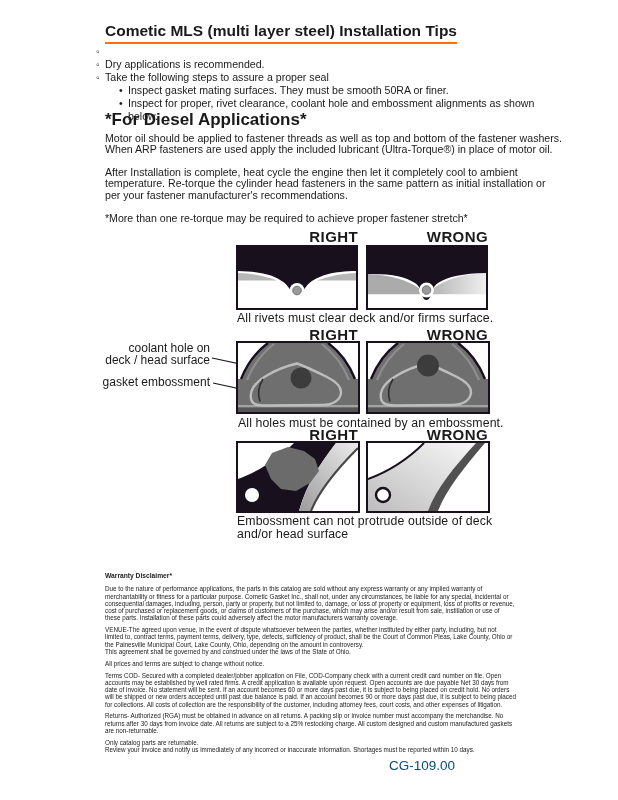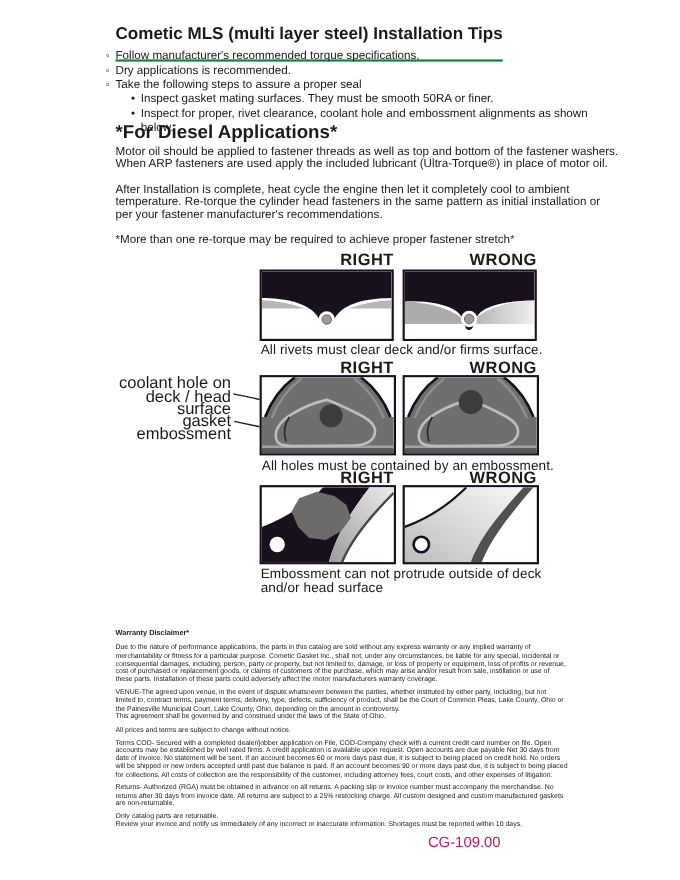--- a/index.html
+++ b/index.html
@@ -11,37 +11,37 @@
   }
   *{box-sizing:border-box;margin:0;padding:0}
   html,body{background:#fff}
   body{
     width:618px;height:800px;position:relative;overflow:hidden;
     font-family:"Liberation Sans",sans-serif;color:var(--ink,#1a1a1a);
   }
   .abs{position:absolute}
   
   .title{left:105px;top:22px;font-size:15.5px;font-weight:bold}
-  .title span{display:inline-block;border-bottom:2px solid #15803d;padding-bottom:14px}
+  .title span{display:inline-block;border-bottom:2px solid #f97316;padding-bottom:2px}
   .bullets{left:96px;top:45px;font-size:10.6px;line-height:13px;width:470px}
   .b-row{display:flex}
   .b-row .mk{width:9px;flex:none;text-align:left}
   .b-row.sub{margin-left:23px}
   .b-row.sub .mk{width:9px}
   
   .diesel{left:105px;top:114px;width:458px;font-size:10.6px;line-height:11.6px}
   .diesel h2{font-size:17px;font-weight:bold;margin-bottom:7px}
   .diesel p{margin-bottom:11px}
   .diesel p.last{margin-bottom:16px}
   
   .dlabel{width:122px;text-align:right;font-size:15px;font-weight:600;letter-spacing:.4px}
   .dbox{border:2px solid var(--dblack,#19101e);background:#fff}
   .dbox svg{display:block;width:100%;height:100%}
   .caption{font-size:12.3px;font-weight:500;line-height:12.5px;letter-spacing:.1px}
-  .sidelabel{width:112px;text-align:right;font-size:15px;line-height:11.5px}
+  .sidelabel{width:112px;text-align:right;font-size:12px;line-height:11.5px}
   
   .r1-label-right{left:236px;top:228px}
   .r1-label-wrong{left:366px;top:228px}
   .r1-box-right{left:236px;top:245px;width:122px;height:65px}
   .r1-box-wrong{left:366px;top:245px;width:122px;height:65px}
   .r1-caption{left:237px;top:312px}
   
   .r2-label-right{left:236px;top:326px}
   .r2-label-wrong{left:366px;top:326px}
   .r2-box-right{left:236px;top:341px;width:124px;height:73px}
@@ -54,31 +54,30 @@
   .r3-label-right{left:236px;top:426px}
   .r3-label-wrong{left:366px;top:426px}
   .r3-box-right{left:236px;top:441px;width:124px;height:72px}
   .r3-box-wrong{left:366px;top:441px;width:124px;height:72px}
   .r3-caption{left:237px;top:515px;width:260px}
   
   .disclaimer{left:105px;top:572px;width:411px;font-size:6.3px;line-height:7.25px;color:#222}
   .disclaimer h3{font-size:6.7px;font-weight:bold;margin-bottom:6px}
   .disclaimer p{margin-bottom:4.6px}
   .disclaimer p.tight{margin-bottom:0}
-  .docnum{left:389px;top:758px;font-size:13.5px;color:#be185d}
+  .docnum{left:389px;top:758px;font-size:13.5px;color:#0c4a6e}
 </style>
 </head>
 <body>
 
 <div class="abs title"><span>Cometic MLS (multi layer steel) Installation Tips</span></div>
 
 <div class="abs bullets">
   <div class="b-row">
       <span class="mk">◦</span>
-      <span>Follow manufacturer's recommended torque specifications.</span>
     </div>
   <div class="b-row">
       <span class="mk">◦</span>
       <span>Dry applications is recommended.</span>
     </div>
   <div class="b-row">
       <span class="mk">◦</span>
       <span>Take the following steps to assure a proper seal</span>
     </div>
   <div class="b-row sub">

